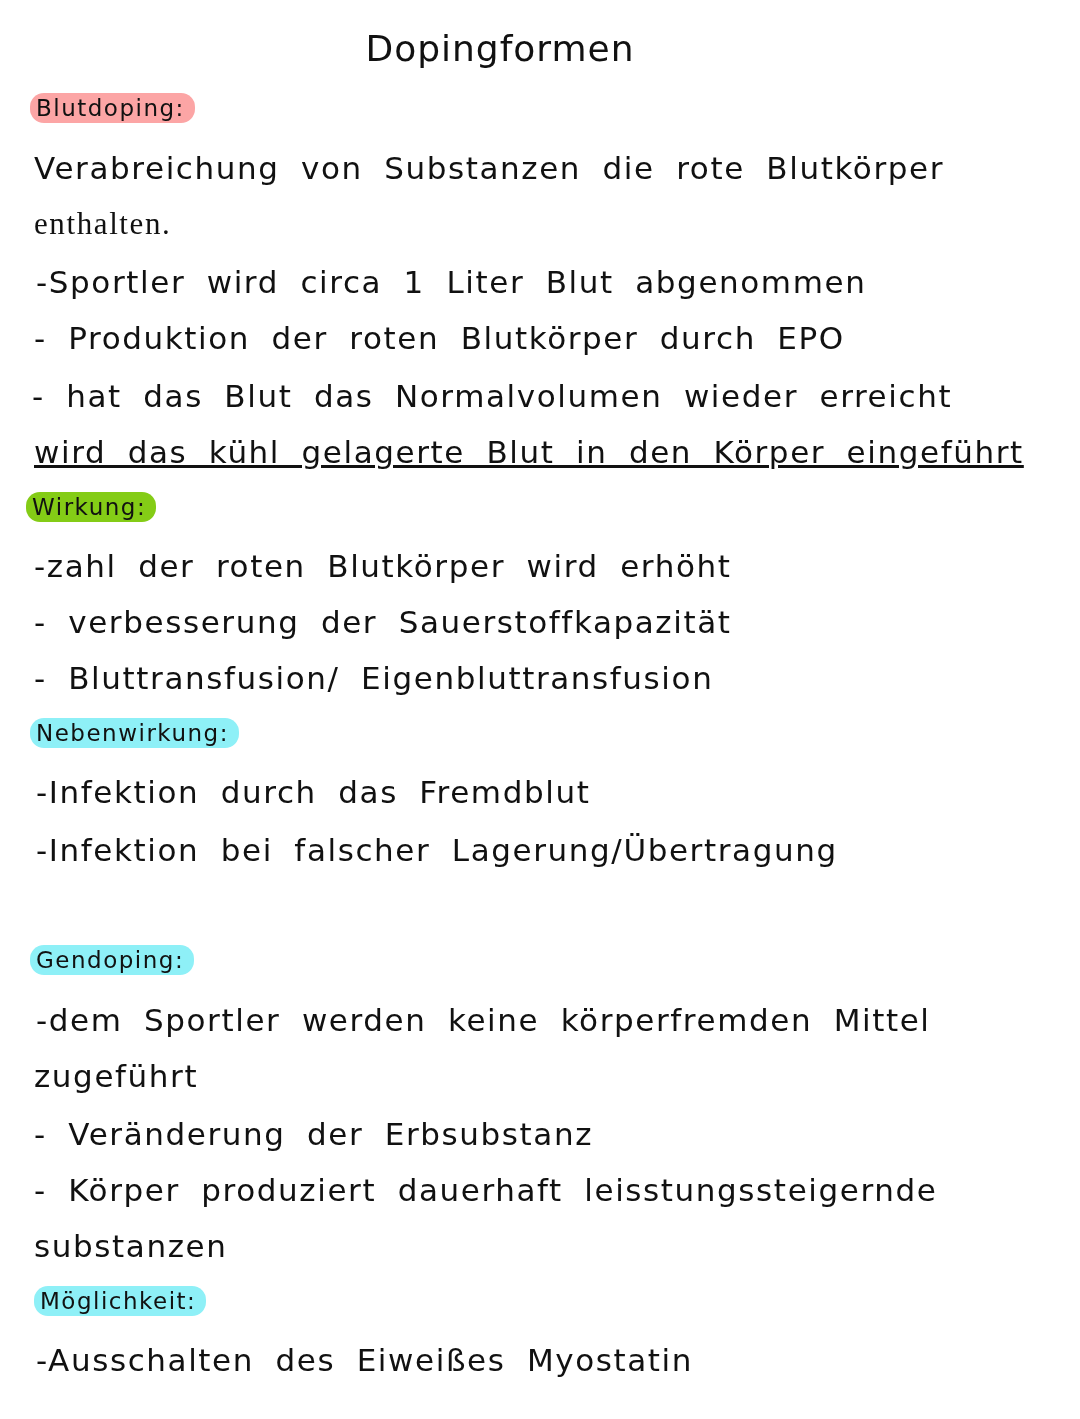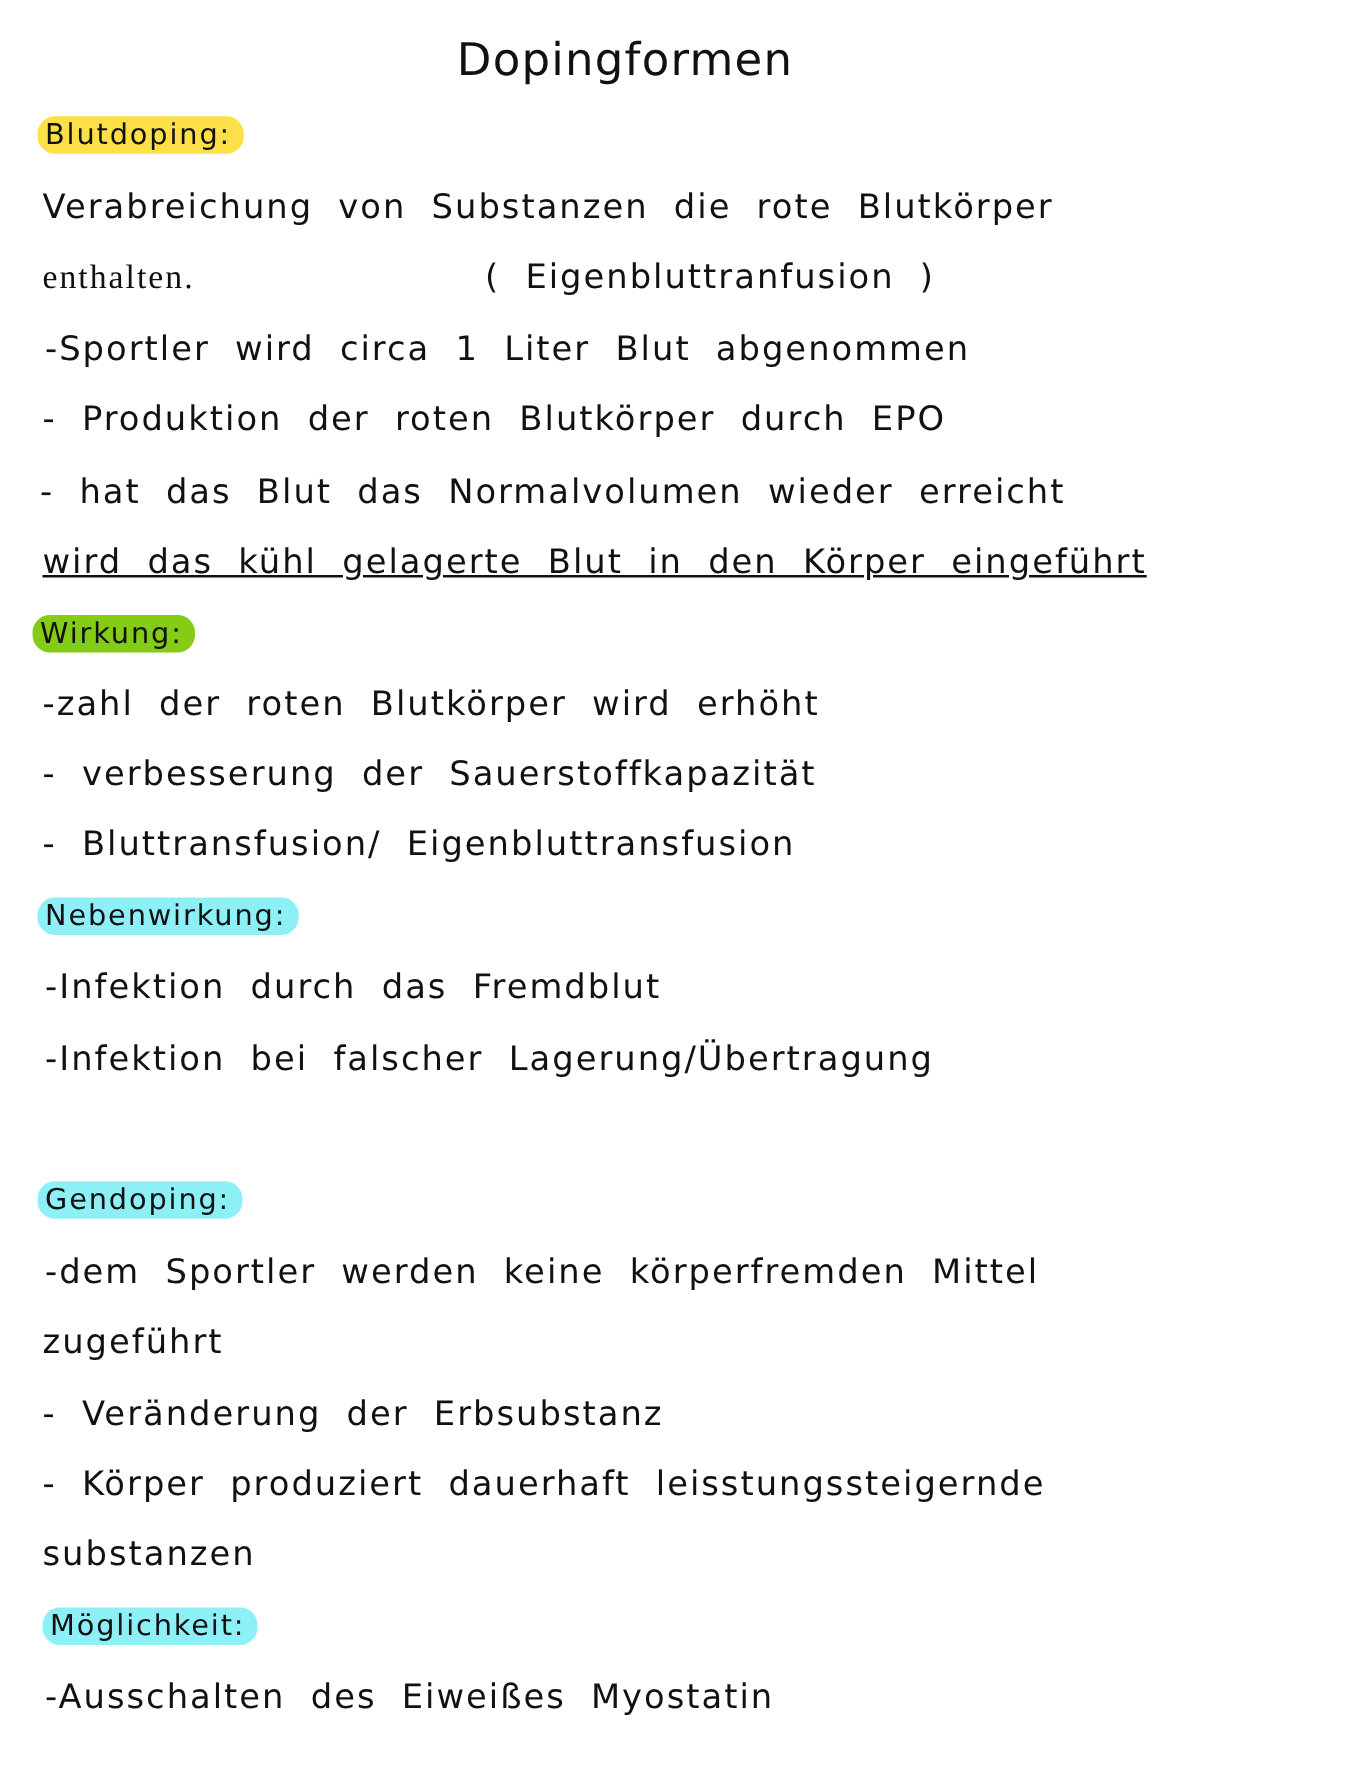--- a/index.html
+++ b/index.html
@@ -25,21 +25,21 @@
       width: 1000px;
       top: 28px;
       text-align: center;
       font-size: 36px;
       letter-spacing: 1px;
       font-weight: normal;
     }
     .line {
       position: absolute;
       white-space: nowrap;
-      font-size: 27px;
+      font-size: 31px;
       letter-spacing: 1.6px;
       word-spacing: 10px;
       font-weight: normal;
     }
     .heading {
       position: absolute;
       white-space: nowrap;
       font-size: 23px;
       letter-spacing: 1.5px;
       padding: 2px 10px 2px 6px;
@@ -47,25 +47,24 @@
       line-height: 26px;
     }
   </style>
 </head>
 <body>
 
 <div class="page">
 
   <div class="title">Dopingformen</div>
 
-  <div class="heading" style="left:30px; top:93px; background:#fde047;">Blutdoping:</div>
+  <div class="heading" style="left:30px; top:93px; background:#fca5a5;">Blutdoping:</div>
 
   <div class="line" style="left:34px; top:150px;">Verabreichung von Substanzen die rote Blutkörper</div>
   <div class="line" style="left:34px; top:206px;font-family:Liberation Serif, serif;">enthalten.</div>
-  <div class="line" style="left:388px; top:206px;">( Eigenbluttranfusion )</div>
 
   <div class="line" style="left:36px; top:264px;">-Sportler wird circa 1 Liter Blut abgenommen</div>
   <div class="line" style="left:34px; top:320px;">- Produktion der roten Blutkörper durch EPO</div>
   <div class="line" style="left:32px; top:378px;">- hat das Blut das Normalvolumen wieder erreicht</div>
   <div class="line" style="left:34px; top:434px;text-decoration:underline;">wird das kühl gelagerte Blut in den Körper eingeführt</div>
 
   <div class="heading" style="left:26px; top:492px; background:#84cc16;">Wirkung:</div>
 
   <div class="line" style="left:34px; top:548px;">-zahl der roten Blutkörper wird erhöht</div>
   <div class="line" style="left:34px; top:604px;">- verbesserung der Sauerstoffkapazität</div>

